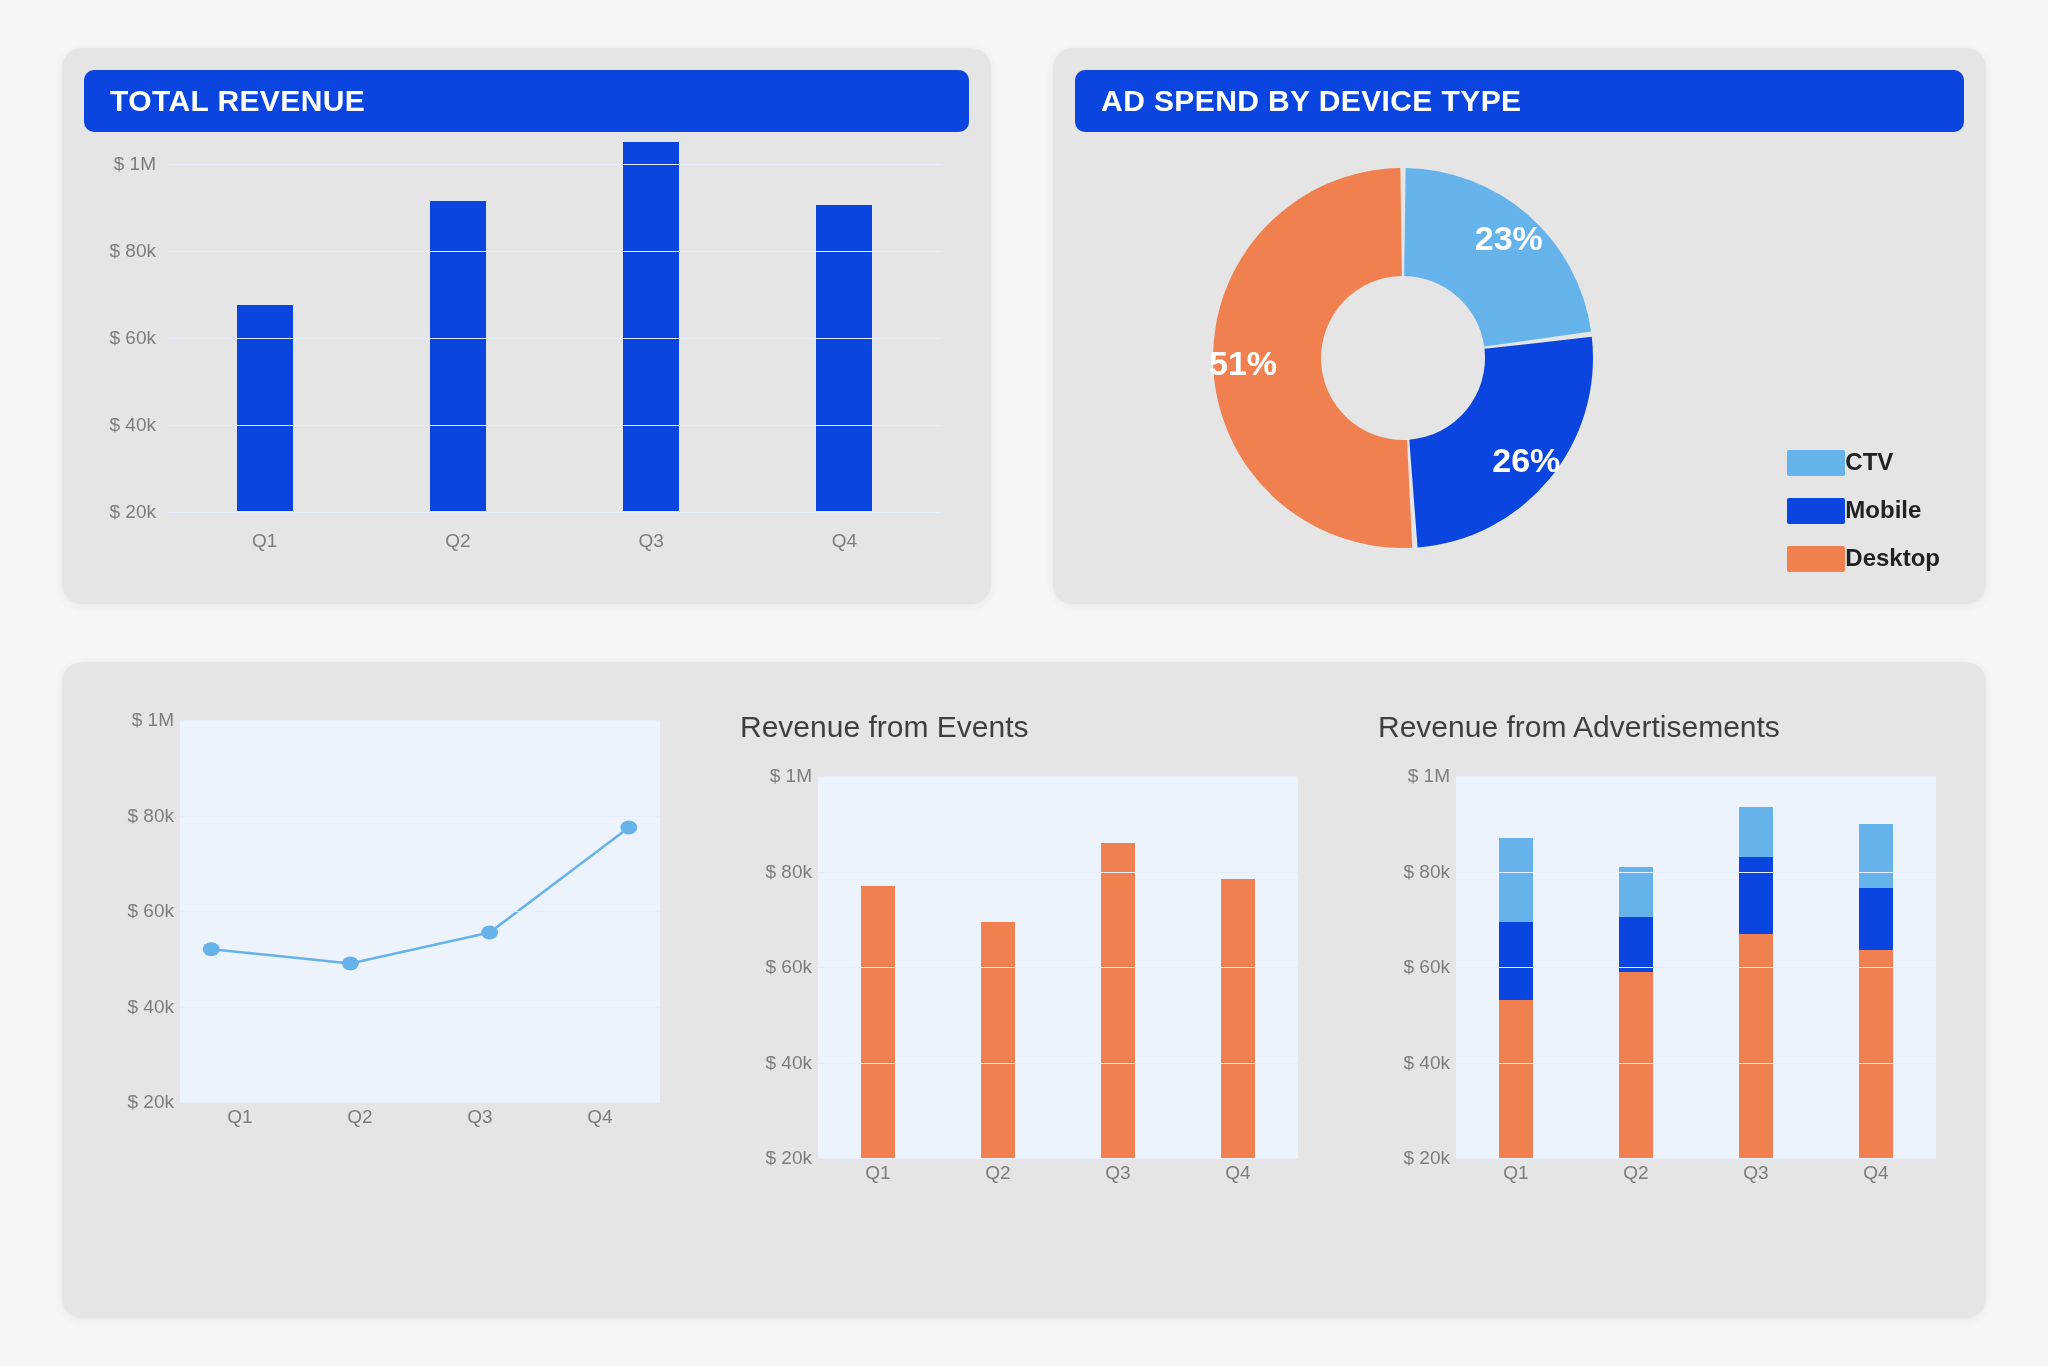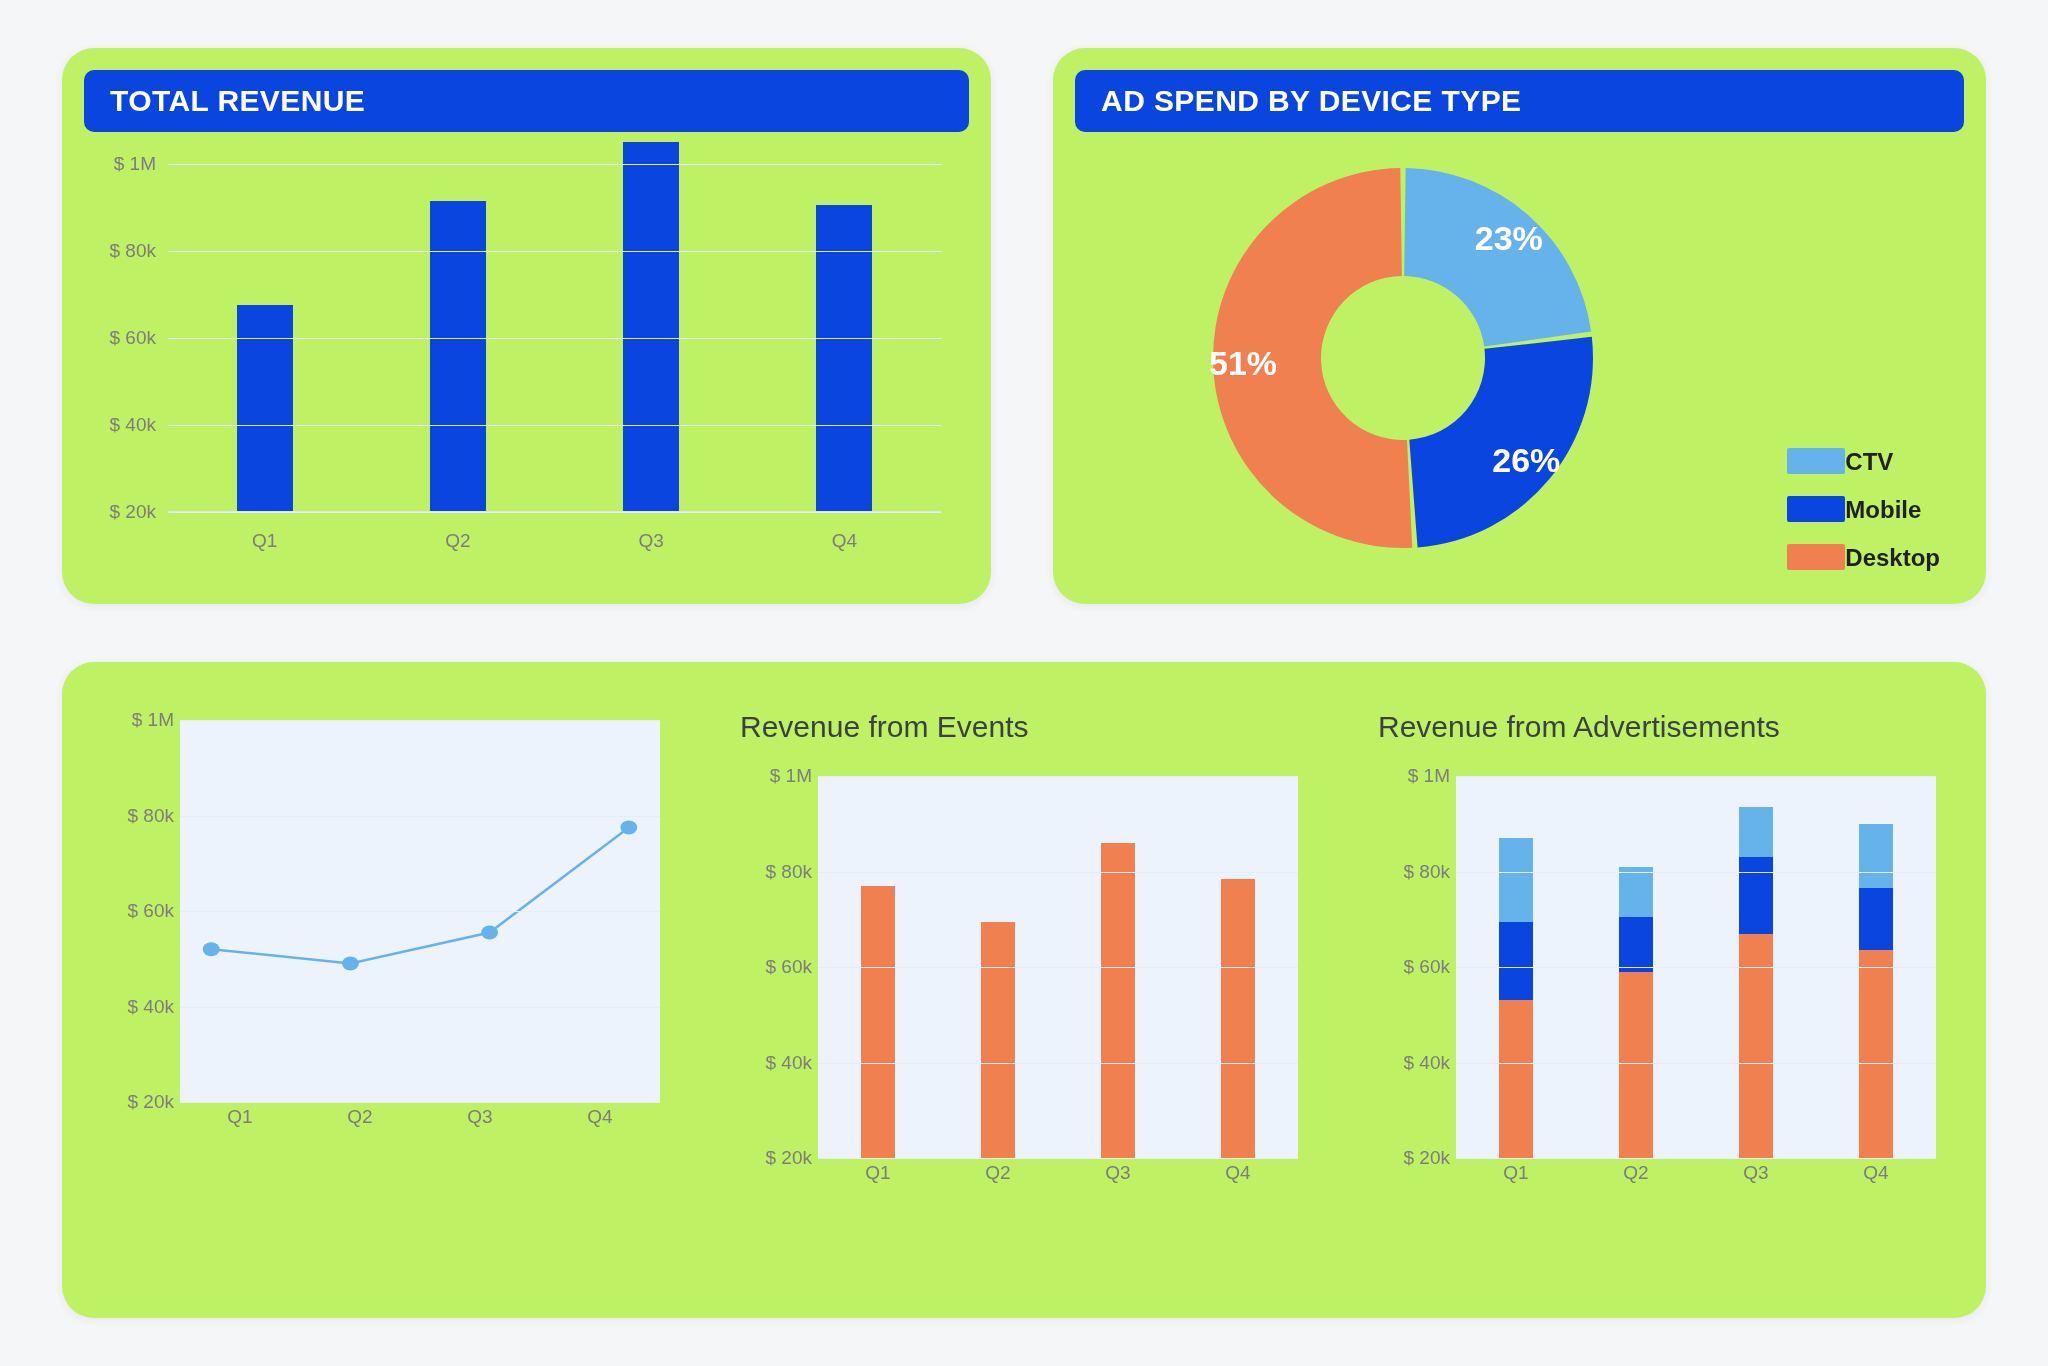--- a/index.html
+++ b/index.html
@@ -7,22 +7,22 @@
     width: 2048px; height: 1366px;
     background: #f5f6f8;
     font-family: "Liberation Sans", sans-serif;
     overflow: hidden;
   }
   .page { width: 2048px; height: 1366px; padding: 48px 62px; display: flex; flex-direction: column; gap: 58px; }
 
   .row-top { display: flex; gap: 62px; height: 556px; }
 
   .card {
-    background: #bef264;
-    border-radius: 32px;
+    background: #e5e5e5;
+    border-radius: 20px;
     box-shadow: 0 2px 10px rgba(30,40,70,0.07);
     position: relative;
     padding: 22px;
   }
   .card-rev  { width: 960px; height: 556px; }
   .card-ad   { width: 964px; height: 556px; }
   .card-src  { width: 100%; height: 668px; }
 
   .panel-header {
     background: #0A45E0;
@@ -56,21 +56,21 @@
   .rev-chart { height: 430px; margin-top: 14px; }
   .rev-plot { left: 84px; right: 28px; top: 18px; height: 348px; }
   .rev-bars { position: absolute; left: 0; right: 0; bottom: 0; top: 0; display: flex; }
   .rev-barcell { flex: 1; display: flex; align-items: flex-end; justify-content: center; height: 100%; }
   .rev-bar { width: 56px; background: #0A45E0; }
   .rev-xlabels { bottom: 24px; left: 84px; right: 28px; }
 
   
   .donut-wrap { position: absolute; left: 150px; top: 110px; width: 400px; height: 400px; }
   .legend { position: absolute; right: 46px; top: 400px; display: flex; flex-direction: column; gap: 20px; }
-  .legend-item { display: flex; align-items: flex-start; }
+  .legend-item { display: flex; align-items: flex-end; }
   .legend-swatch { width: 58px; height: 26px; border-radius: 2px; }
   .legend-label { font-size: 24px; font-weight: bold; color: #202124; }
 
   
   .src-body { display: flex; gap: 70px; padding: 26px 18px 0 18px; }
   .src-col { flex: 1; }
   .src-title { font-size: 30px; color: #3c4043; margin-bottom: 22px; font-weight: normal; }
   .sub-chart { position: relative; height: 420px; }
   .sub-plot { left: 78px; right: 10px; top: 10px; height: 382px; background: #ecf3fd; }
   .sub-bars { position: absolute; inset: 0; display: flex; }

